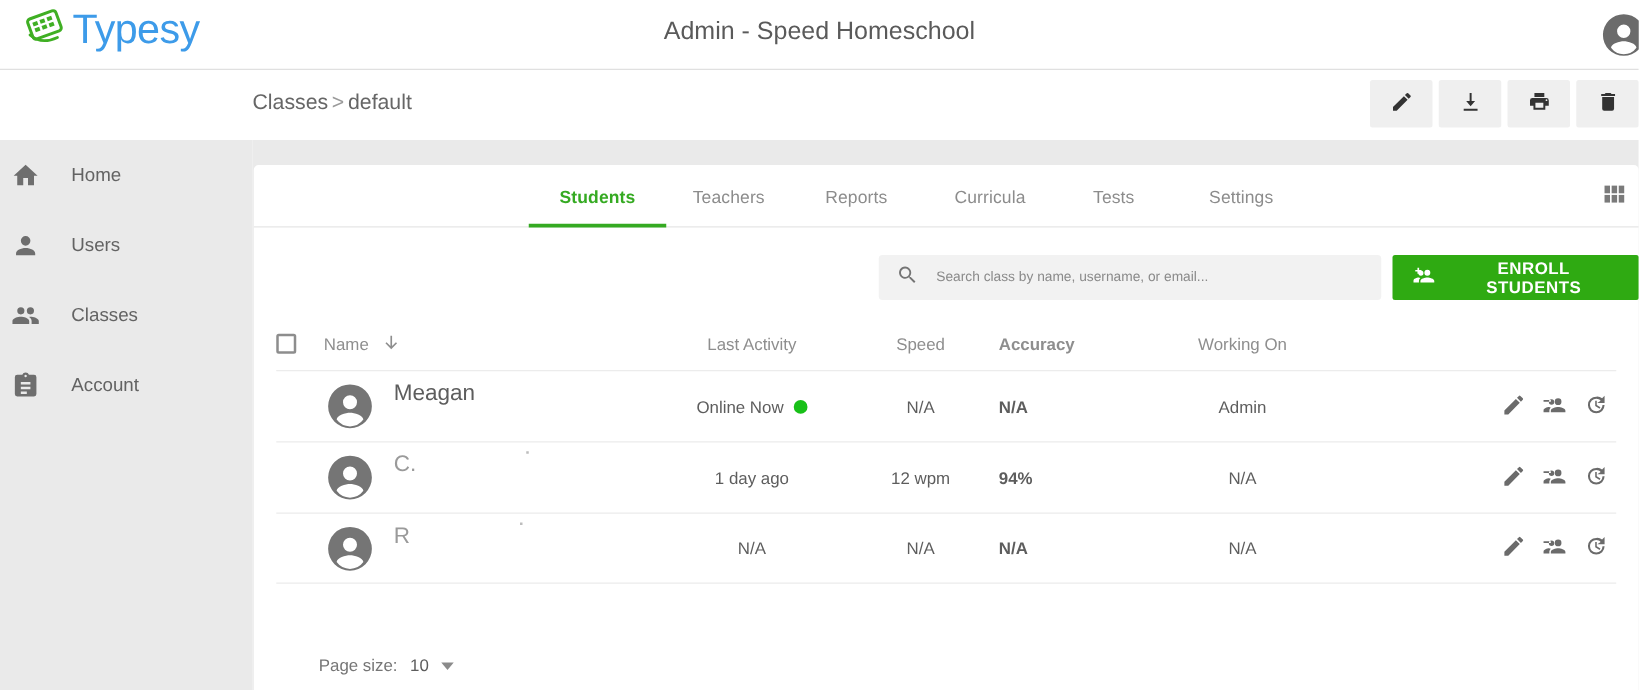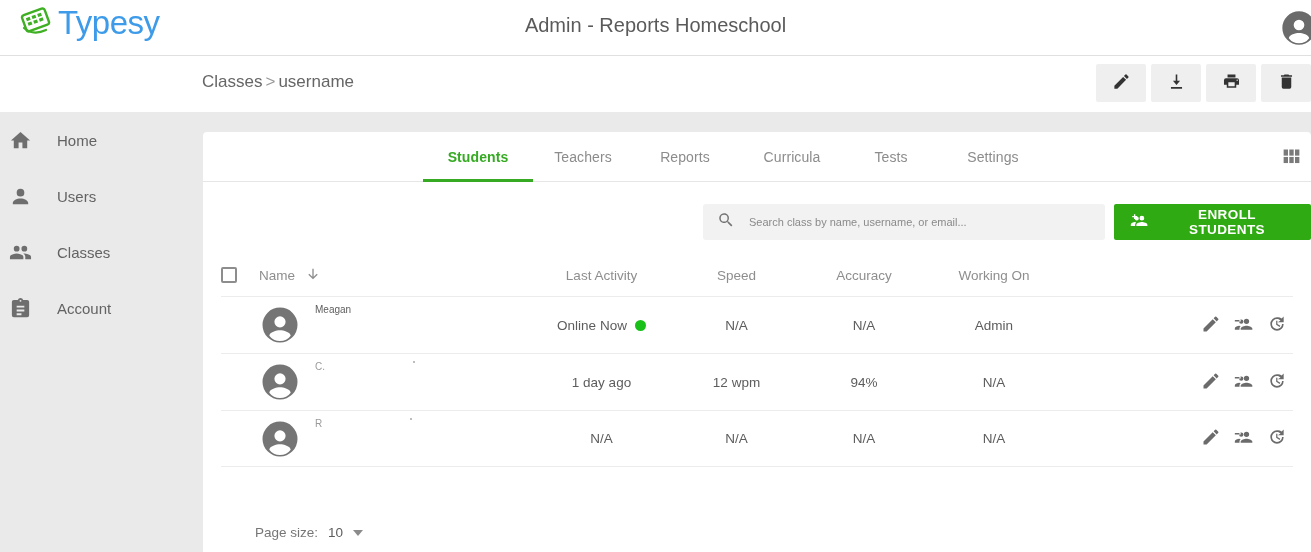--- a/index.html
+++ b/index.html
@@ -132,28 +132,28 @@
   .c-check { width: 38px; display: flex; align-items: center; }
   .chk {
     width: 16px; height: 16px; border: 2px solid #8d8d8d; border-radius: 2px;
     cursor: pointer; background: #fff;
   }
   .c-name { width: 270px; display: flex; align-items: flex-start; }
   .c-name .hdr-name { display: flex; align-items: center; gap: 10px; }
   .sort-arrow svg { width: 16px; height: 16px; fill: #8e8e8e; }
   .c-last { width: 145px; text-align: center; }
   .c-speed { width: 125px; text-align: center; }
-  .c-acc { width: 130px; text-align: center; }
+  .c-acc { width: 130px; text-align: left; font-weight: bold; }
   .c-work { width: 130px; text-align: center; }
   .c-actions { flex: 1; display: flex; align-items: center; justify-content: flex-end; gap: 13px; padding-right: 6px; }
   .c-actions svg { width: 20px; height: 20px; fill: #6b6b6b; cursor: pointer; }
 
   .avatar-cell { width: 42px; height: 42px; flex: none; }
   .avatar-cell svg { width: 42px; height: 42px; fill: #757575; }
-  .row-name { margin-left: 14px; font-size: 10px; color: #5d5d5d; }
+  .row-name { margin-left: 14px; font-size: 18px; color: #5d5d5d; }
   .row-name.redacted { color: #9a9a9a; }
   .redact-dot {
     display: inline-block; width: 2px; height: 2px; background: #bdbdbd;
     vertical-align: 10px; margin-left: 88px;
   }
   .online-wrap { display: inline-flex; align-items: center; gap: 8px; }
   .dot-online { width: 11px; height: 11px; border-radius: 50%; background: #18c018; display: inline-block; }
 
   .pagesize {
     position: absolute; left: 20px; bottom: 12px;
@@ -181,31 +181,31 @@
             <rect x="19.5" y="8.5" width="4" height="3.2" fill="#3faf23"></rect>
             <rect x="7.5" y="13.5" width="4" height="3.2" fill="#3faf23"></rect>
             <rect x="13.5" y="13.5" width="4" height="3.2" fill="#3faf23"></rect>
             <rect x="19.5" y="13.5" width="4" height="3.2" fill="#3faf23"></rect>
           </g>
           <path d="M4 22 q9 8 22 2" fill="none" stroke="#3faf23" stroke-width="2.2" stroke-linecap="round"></path>
         </svg>
       </span>
       <span class="logo-text">Typesy</span>
     </div>
-    <div class="topbar-title">Admin - Reports Homeschool</div>
+    <div class="topbar-title">Admin - Speed Homeschool</div>
     <span class="avatar-top">
       <svg viewBox="0 0 24 24" xmlns="http://www.w3.org/2000/svg">
         <path fill="#6b6b6b" d="M12 2a10 10 0 100 20 10 10 0 000-20zm0 5a3.2 3.2 0 110 6.4A3.2 3.2 0 0112 7zm0 14.2a7.6 7.6 0 01-6.1-3.1c.1-2 4.1-3.1 6.1-3.1s6 1.1 6.1 3.1A7.6 7.6 0 0112 21.2z"></path>
       </svg>
     </span>
   </div>
 
   <div class="crumbrow">
     <div class="crumb">
-      <span class="crumb-link">Classes</span><span class="sep">&gt;</span><span>username</span>
+      <span class="crumb-link">Classes</span><span class="sep">&gt;</span><span>default</span>
     </div>
     <div class="toolbar">
       <button class="tb-btn">
         <span>
           <svg viewBox="0 0 24 24" xmlns="http://www.w3.org/2000/svg">
               <path d="M3 17.25V21h3.75L17.8 9.94l-3.75-3.75L3 17.25zM20.7 7.04a1 1 0 000-1.41l-2.34-2.34a1 1 0 00-1.41 0l-1.83 1.83 3.75 3.75 1.83-1.83z"></path>
             </svg>
         </span>
       </button>
       <button class="tb-btn">

